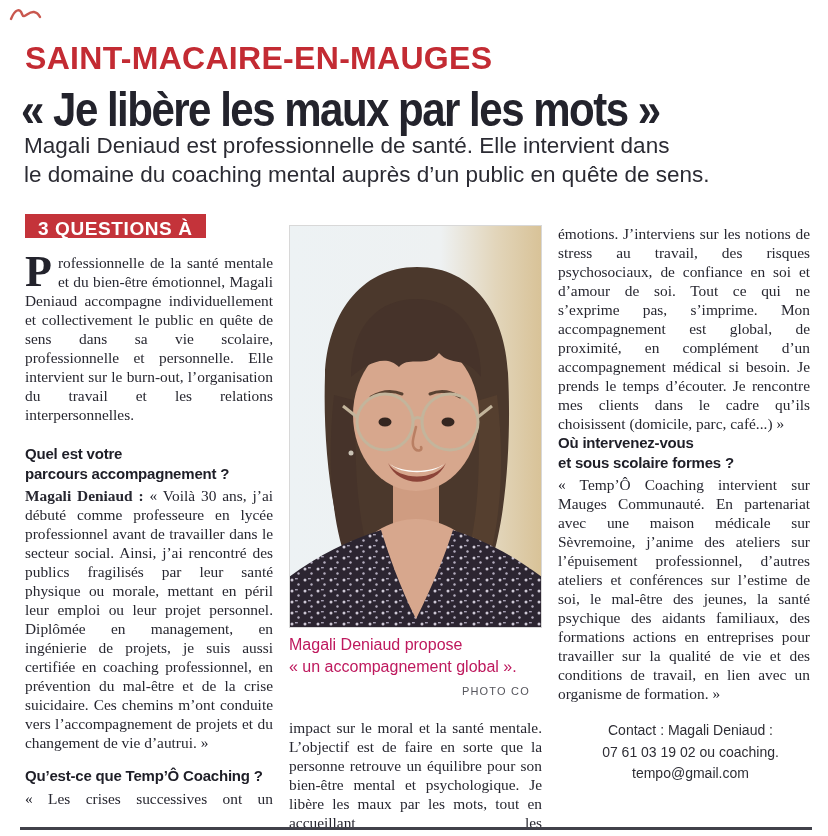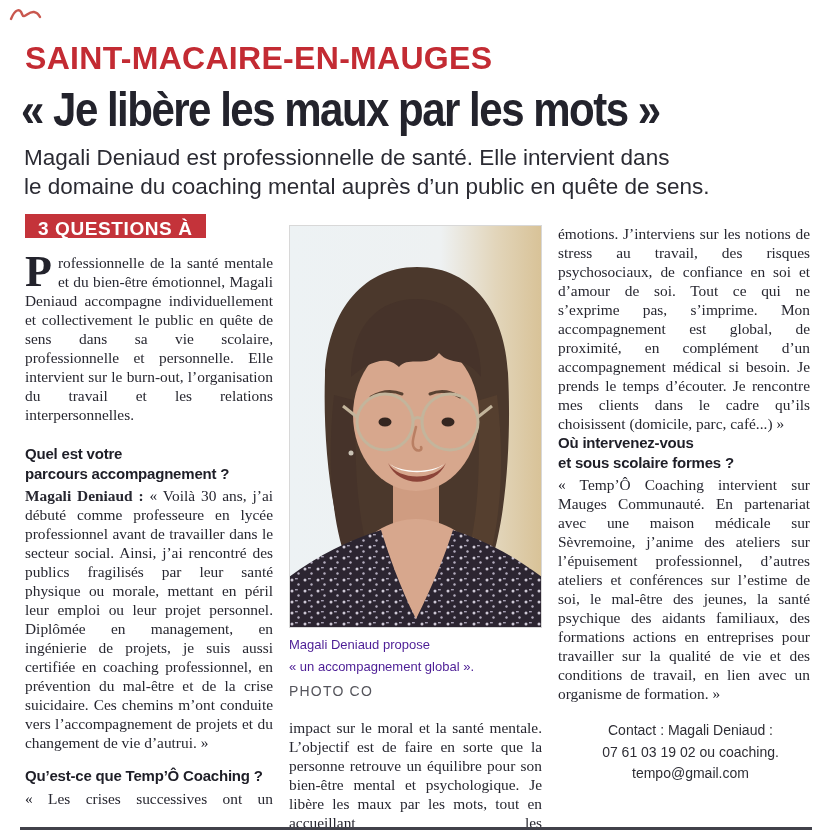--- a/index.html
+++ b/index.html
@@ -14,21 +14,21 @@
     font-family:"Liberation Sans", sans-serif; font-weight:bold;
     font-size:32px; letter-spacing:0.3px; color:#c32b33; white-space:nowrap;
   }
   .headline {
     position:absolute; left:21px; top:82px;
     font-family:"Liberation Sans", sans-serif; font-weight:bold;
     font-size:42px; letter-spacing:-1.5px; color:#23232c;
     transform:scaleY(1.16); transform-origin:left top; white-space:nowrap;
   }
   .subtitle {
-    position:absolute; left:24px; top:144px;
+    position:absolute; left:24px; top:132px;
     font-family:"Liberation Sans", sans-serif; font-size:22.5px;
     line-height:28.5px; color:#2b2b33; white-space:nowrap;
   }
   
   .col { position:absolute; font-size:15.4px; line-height:19px; text-align:justify; }
   .col-left  { left:25px;  top:214px; width:248px; }
   .col-mid   { left:289px; top:225px; width:253px; }
   .col-right { left:558px; top:224px; width:252px; }
   p { margin:0; }
   .badge {
@@ -49,26 +49,26 @@
   }
   .mt14 { margin-top:14px; }
   .mt26 { }
   .ans { margin-top:3px; }
   .lead { font-weight:bold; }
   .force-just { text-align:justify; text-align-last:justify; }
   
   .photo { width:253px; height:403px; position:relative; line-height:0; }
   .photo svg { display:block; }
   .caption {
-    font-family:"Liberation Sans", sans-serif; font-size:13px;
-    line-height:21.5px; color:#4c1d95; margin-top:6px; text-align:left;
+    font-family:"Liberation Sans", sans-serif; font-size:16px;
+    line-height:21.5px; color:#be185d; margin-top:6px; text-align:left;
   }
   .credit {
-    font-family:"Liberation Sans", sans-serif; font-size:14px;
-    letter-spacing:1.2px; color:#55555c; 
+    font-family:"Liberation Sans", sans-serif; font-size:11px;
+    letter-spacing:1.2px; color:#55555c; text-align:right;
     margin-top:5px; padding-right:12px; text-transform:uppercase;
   }
   .a2mid { margin-top:17px; }
   .a3 { margin-top:3px; margin-bottom:17px; }
   .contact {
     font-family:"Liberation Sans", sans-serif; font-size:14px;
     line-height:21.5px; color:#2e2e35; padding-left:13px; text-align:center;
   }
   .bottom-rule {
     position:absolute; left:20px; top:827px; width:792px; height:3px;

